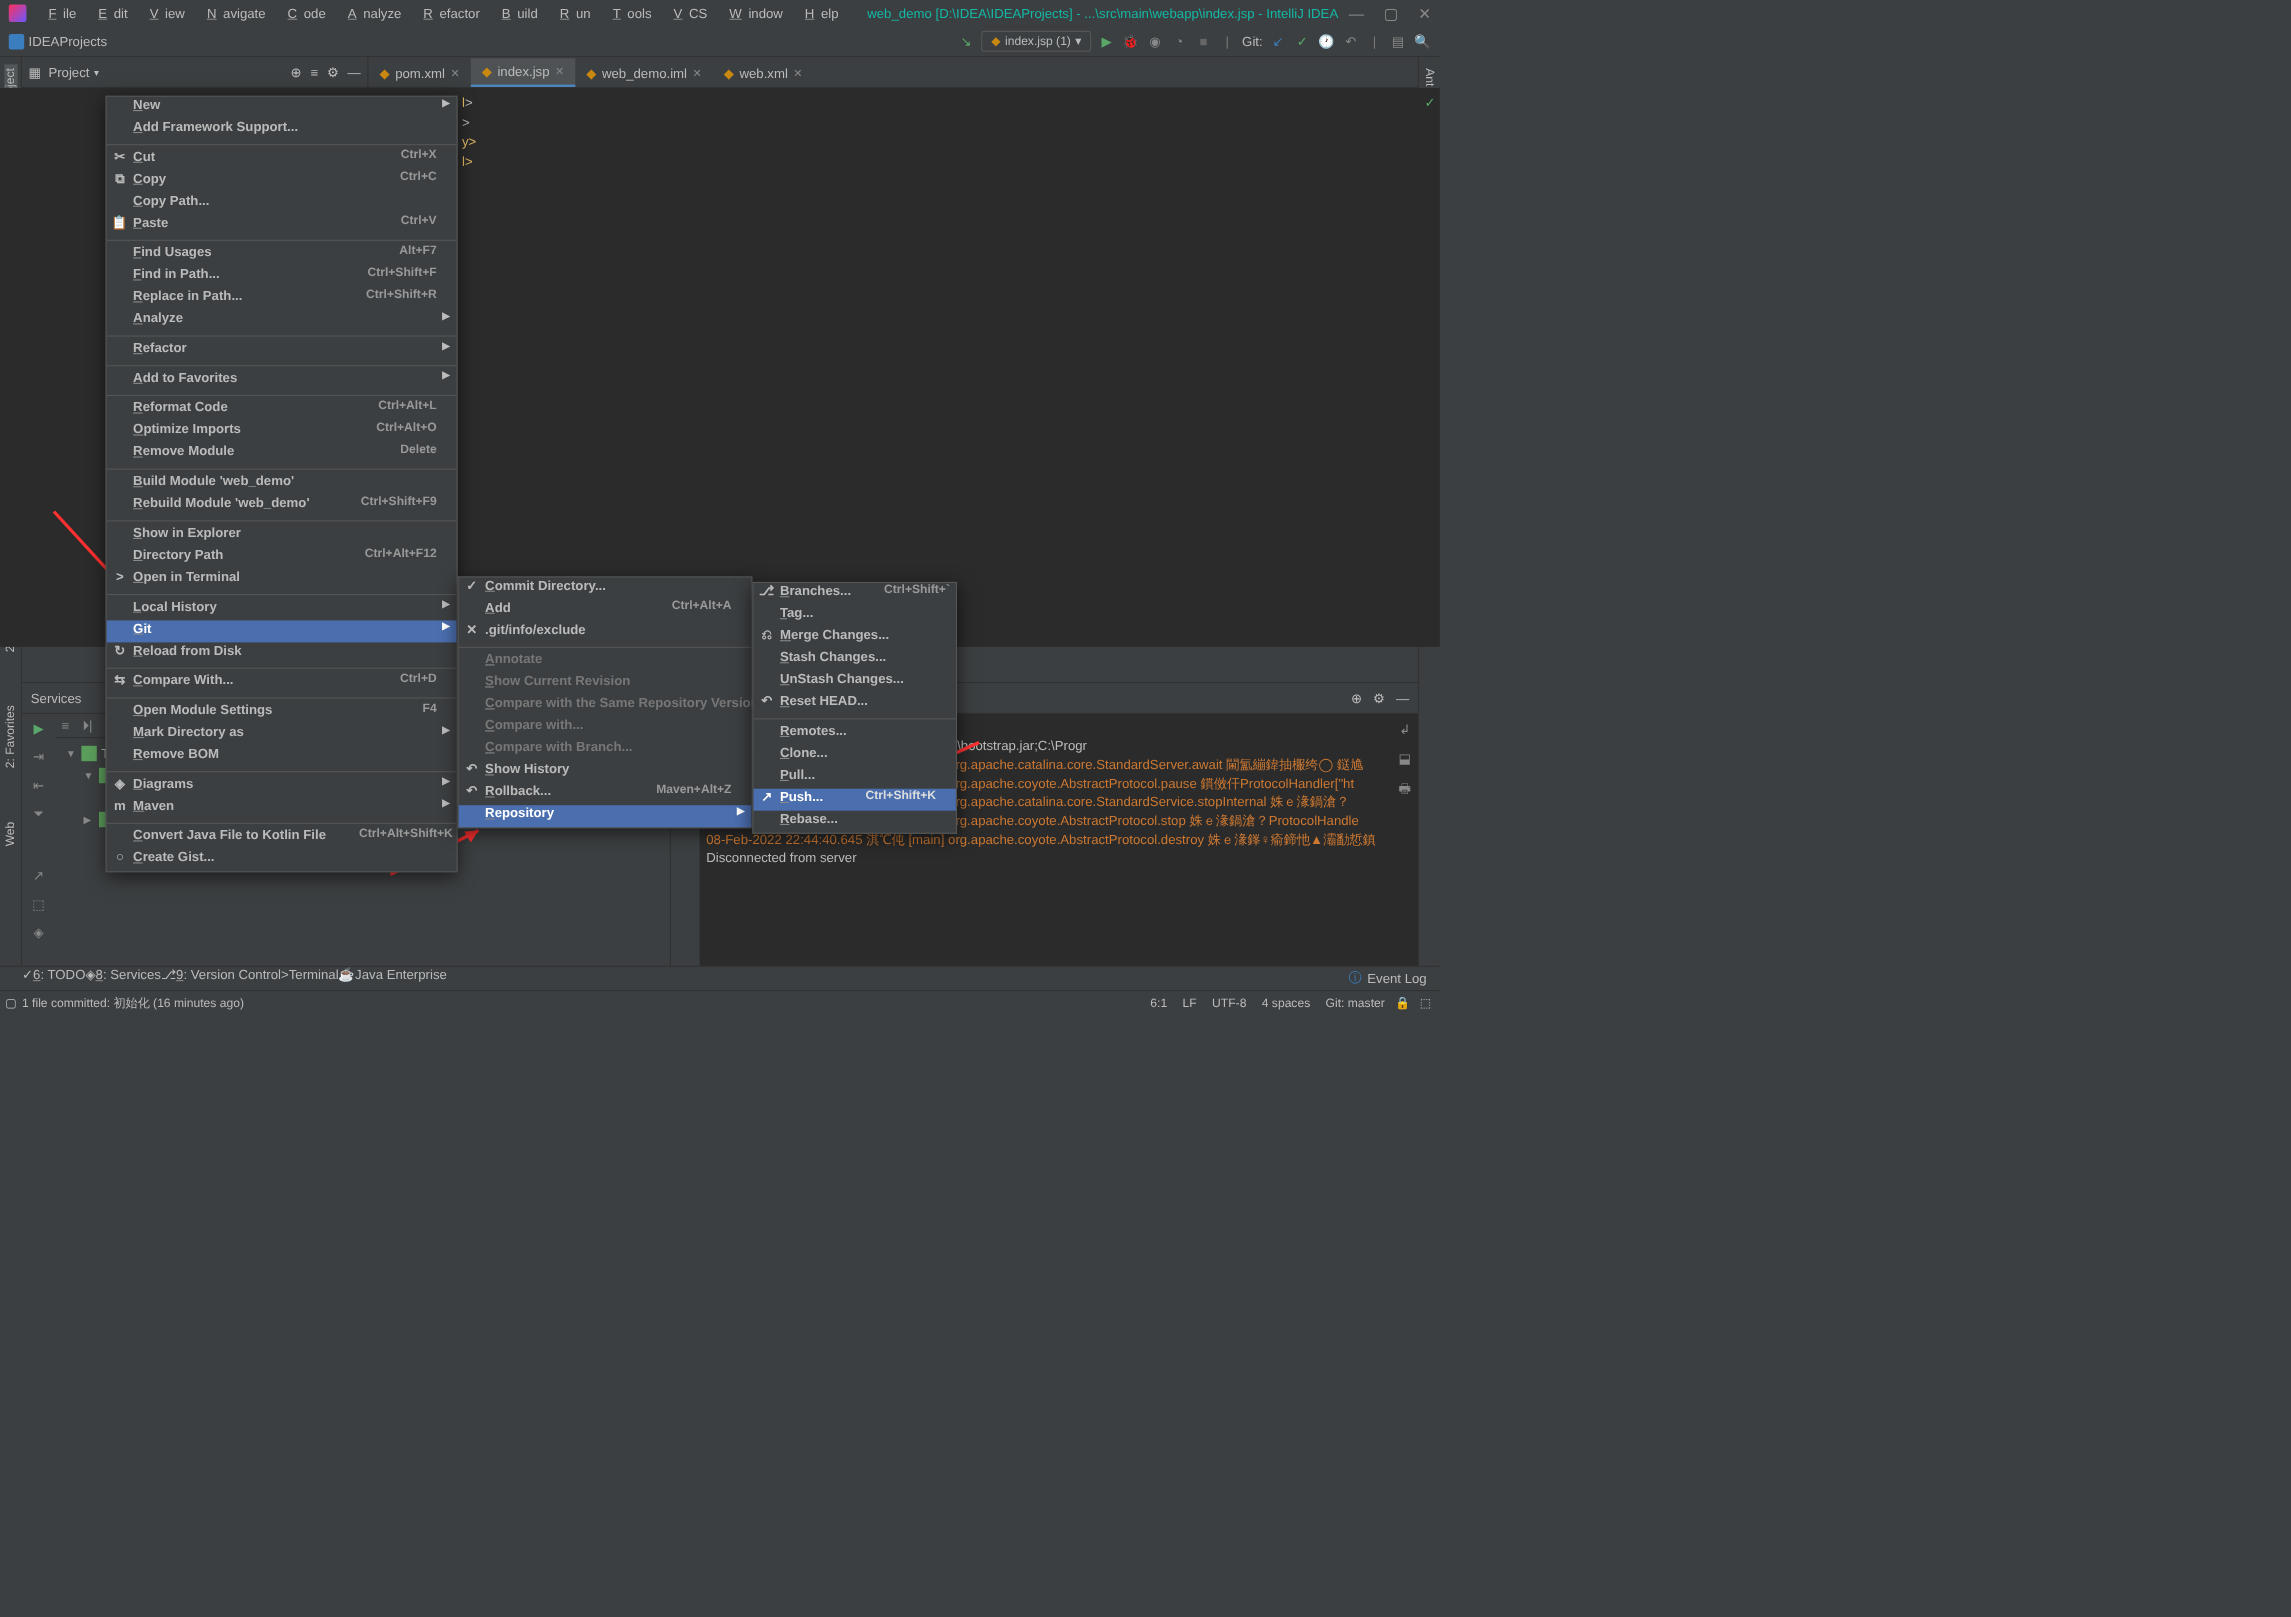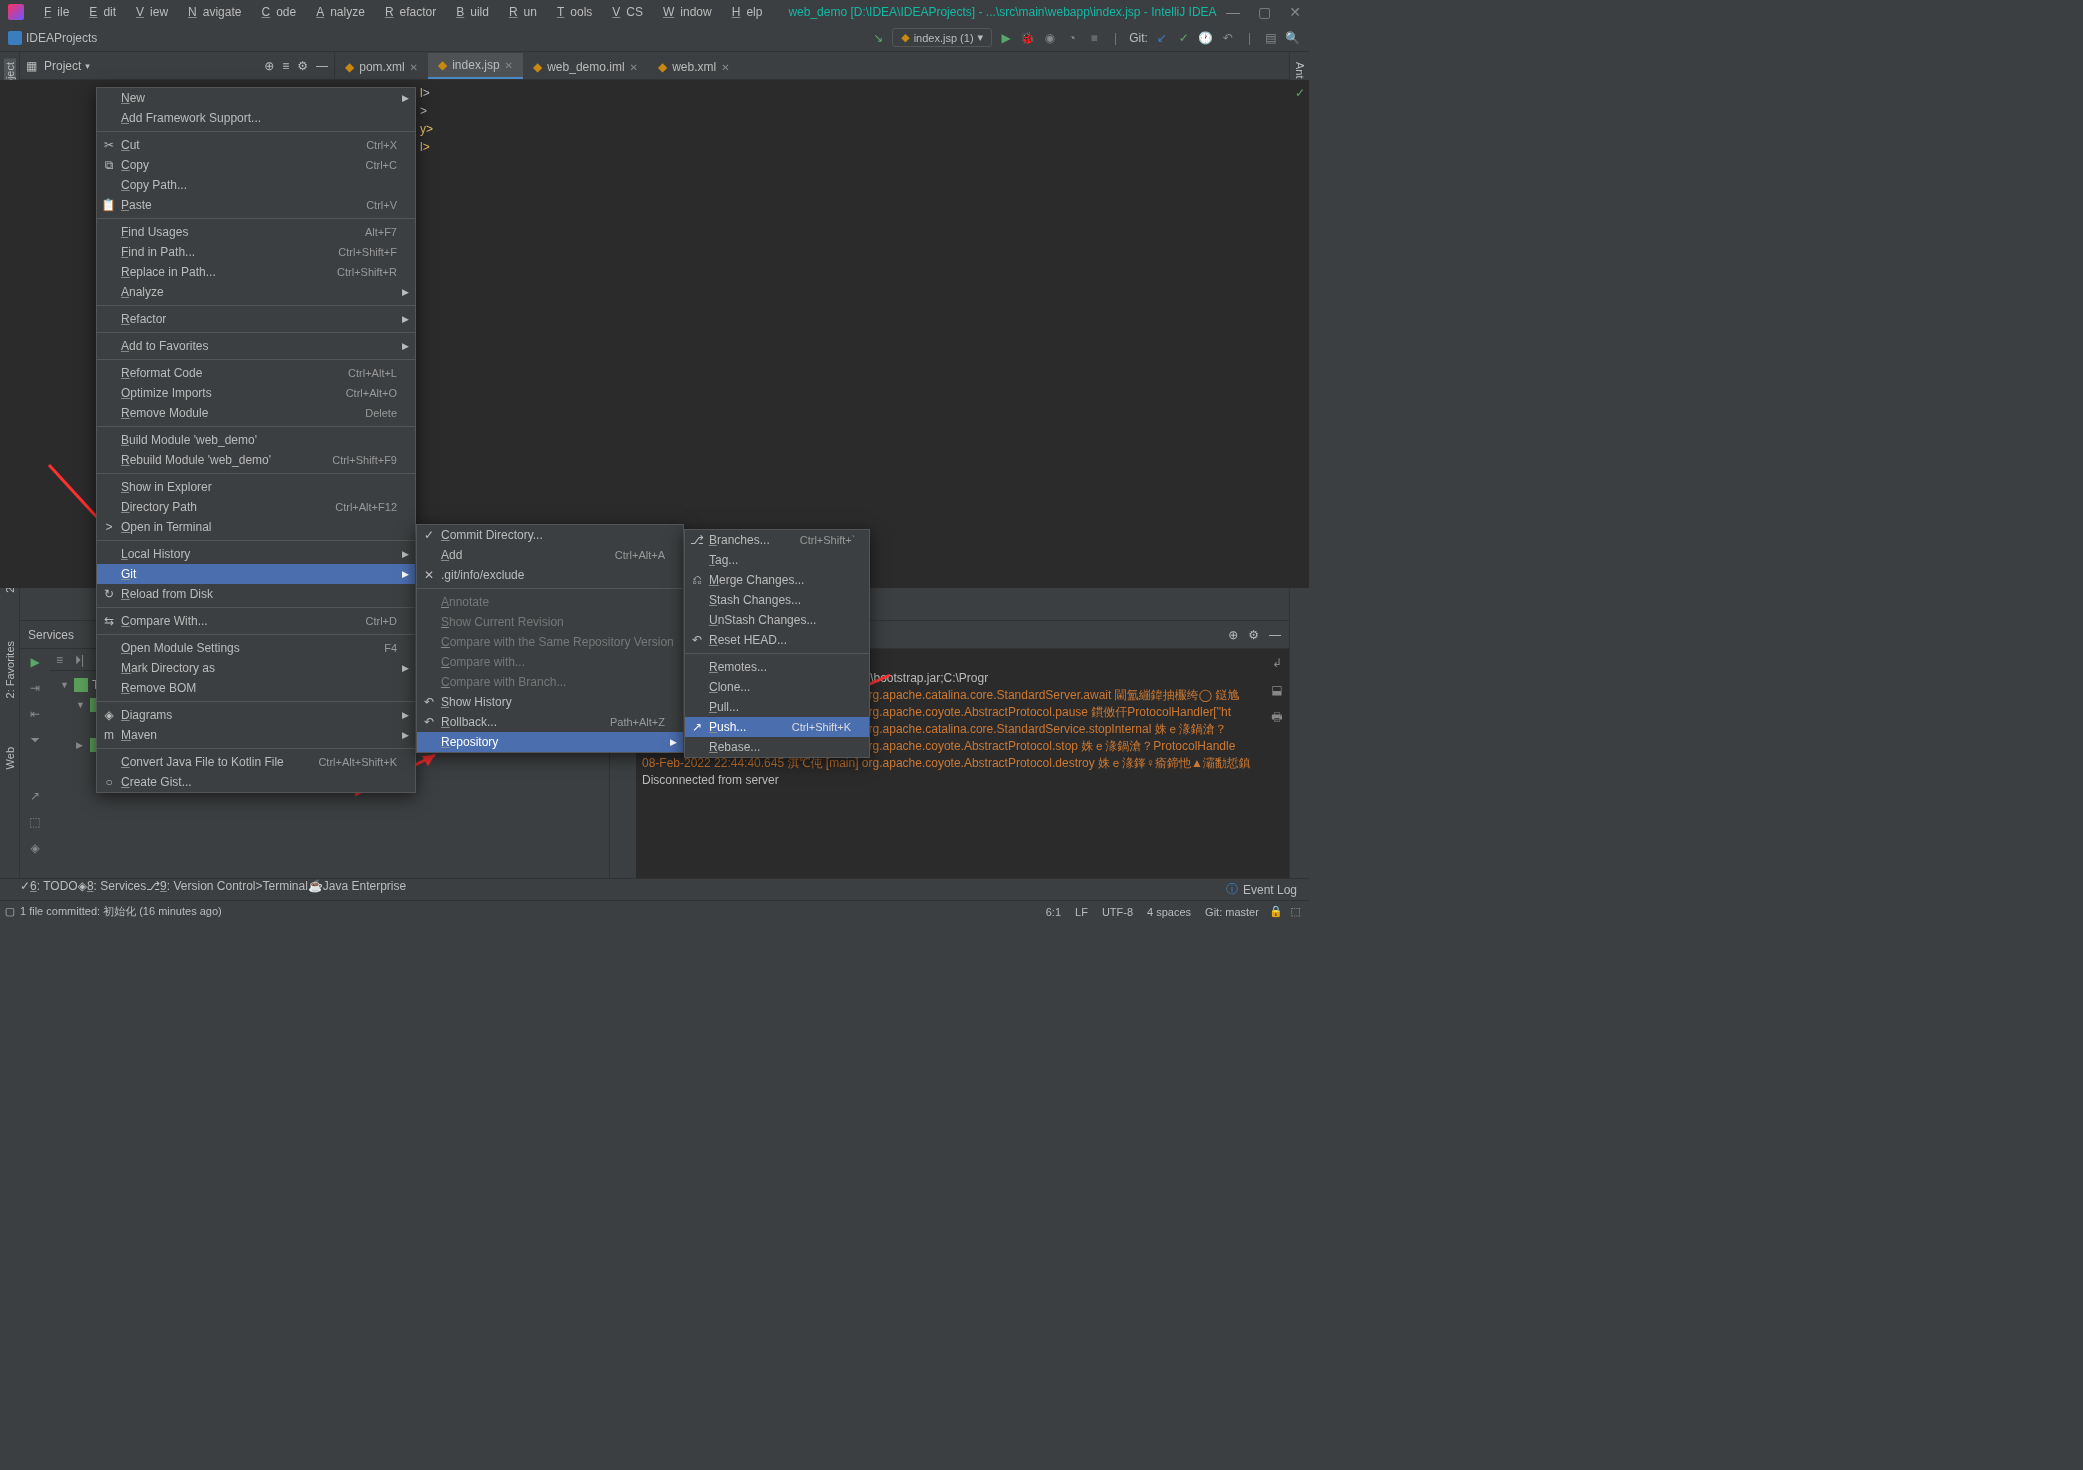--- a/index.html
+++ b/index.html
@@ -48,21 +48,21 @@
 .editor-tabs { height:28px; background:#3c3f41; display:flex; align-items:flex-end; padding-left:335px; border-bottom:1px solid #323232;}
 .editor-tab { padding:5px 10px; display:flex; align-items:center; gap:5px; font-size:12px; cursor:pointer;}
 .editor-tab.active { background:#4e5254; border-bottom:2px solid #4a88c7;}
 .editor-tab .close { color:#888; font-size:10px;}
 .editor-body { flex:1; background:#2b2b2b; padding:4px 0 4px 420px; font-family:Consolas,monospace; font-size:12px; line-height:18px; position:relative;}
 .editor-body .gutter-check { position:absolute; right:4px; top:4px; color:#59a869;}
 .code-tag { color:#e8bf6a;}
 
 
 .ctx-menu { position:absolute; background:#3c3f41; border:1px solid #555; box-shadow:0 4px 16px rgba(0,0,0,.6); z-index:100;}
-.ctx-item { height:20px; display:flex; align-items:center; padding:0 18px 0 24px; font-size:12px; white-space:nowrap; position:relative;}
+.ctx-item { height:20px; display:flex; padding:0 18px 0 24px; font-size:12px; white-space:nowrap; position:relative;font-weight:bold;}
 .ctx-item:hover, .ctx-item.hl { background:#4b6eaf; color:#fff;}
 .ctx-item.disabled { color:#777;}
 .ctx-item .sc { margin-left:auto; padding-left:30px; color:#999; font-size:11px;}
 .ctx-item.hl .sc { color:#ddd;}
 .ctx-item .arrow { position:absolute; right:6px; font-size:9px;}
 .ctx-item .ic-small { position:absolute; left:5px; width:14px; height:14px; display:flex; align-items:center; justify-content:center;}
 .ctx-sep { height:1px; background:#555; margin:3px 0;}
 
 
 .services-panel { position:absolute; left:20px; right:20px; bottom:22px; height:280px; background:#3c3f41; border-top:1px solid #323232; display:flex;}
@@ -447,21 +447,21 @@
     <div class="ctx-item disabled">
       <span><span class="underline">C</span>ompare with Branch...</span>
     </div>
     <div class="ctx-item">
       <span class="ic-small">↶</span>
       <span><span class="underline">S</span>how History</span>
     </div>
     <div class="ctx-item">
       <span class="ic-small">↶</span>
       <span><span class="underline">R</span>ollback...</span>
-      <span class="sc">Path+Alt+Z</span>
+      <span class="sc">Maven+Alt+Z</span>
     </div>
     <div class="ctx-item hl">
       <span><span class="underline">R</span>epository</span>
       <span class="arrow">▶</span>
     </div>
   </div>
 
 <div class="ctx-menu" style="left:684px; top:529px; width:186px;" id="ctx-repo">
     <div class="ctx-item">
       <span class="ic-small">⎇</span>

